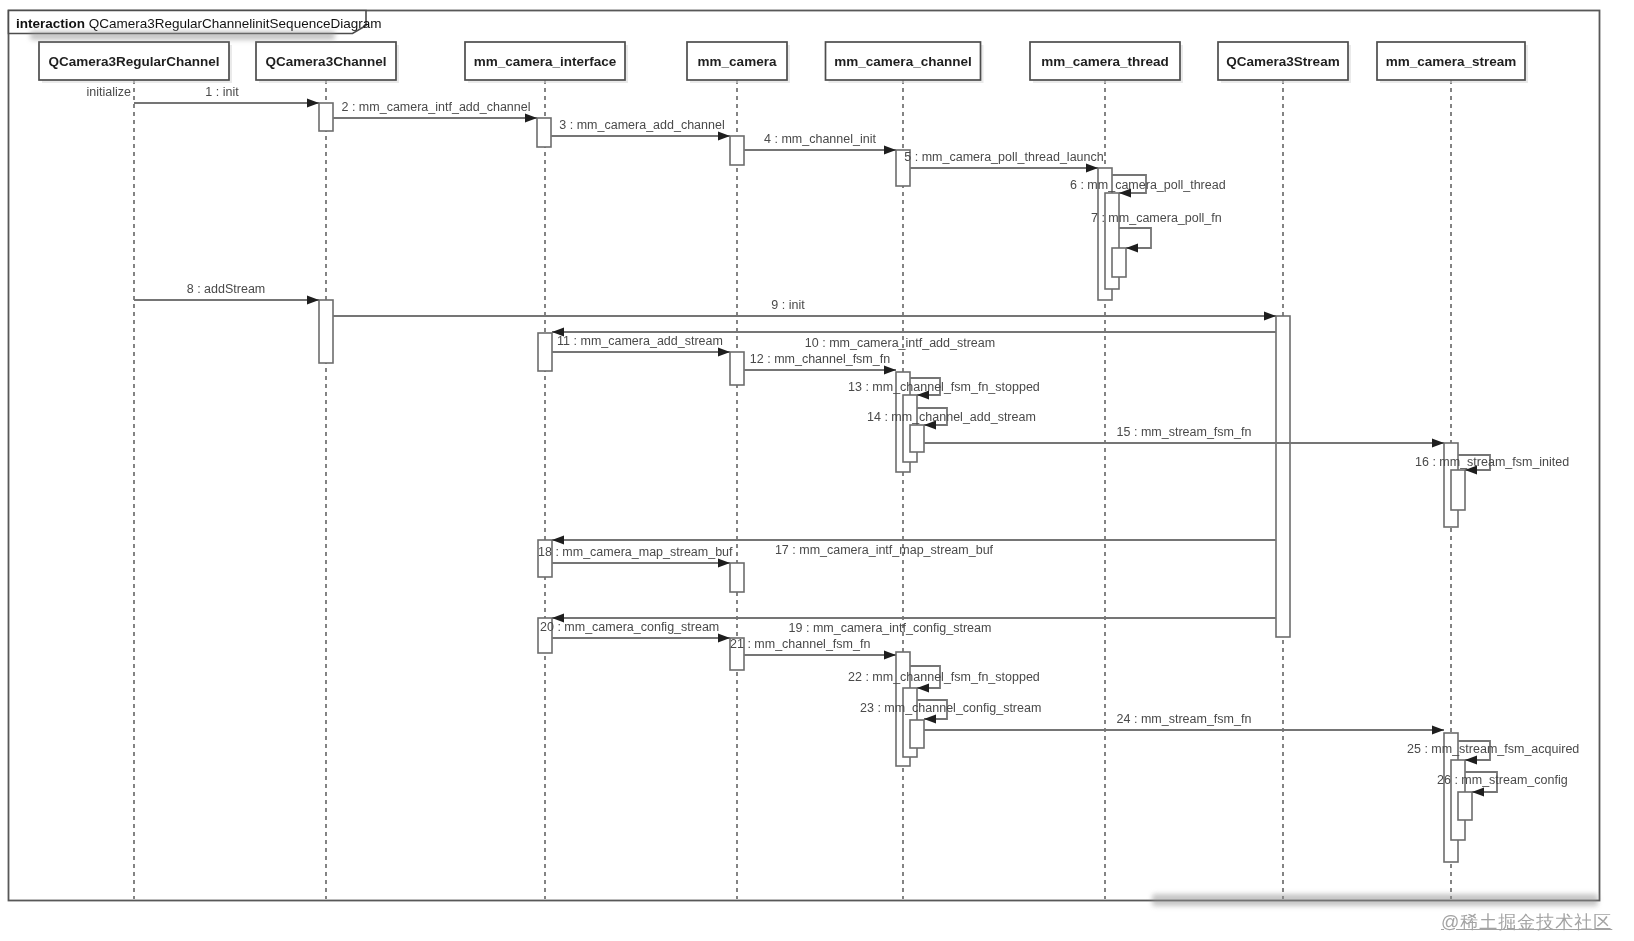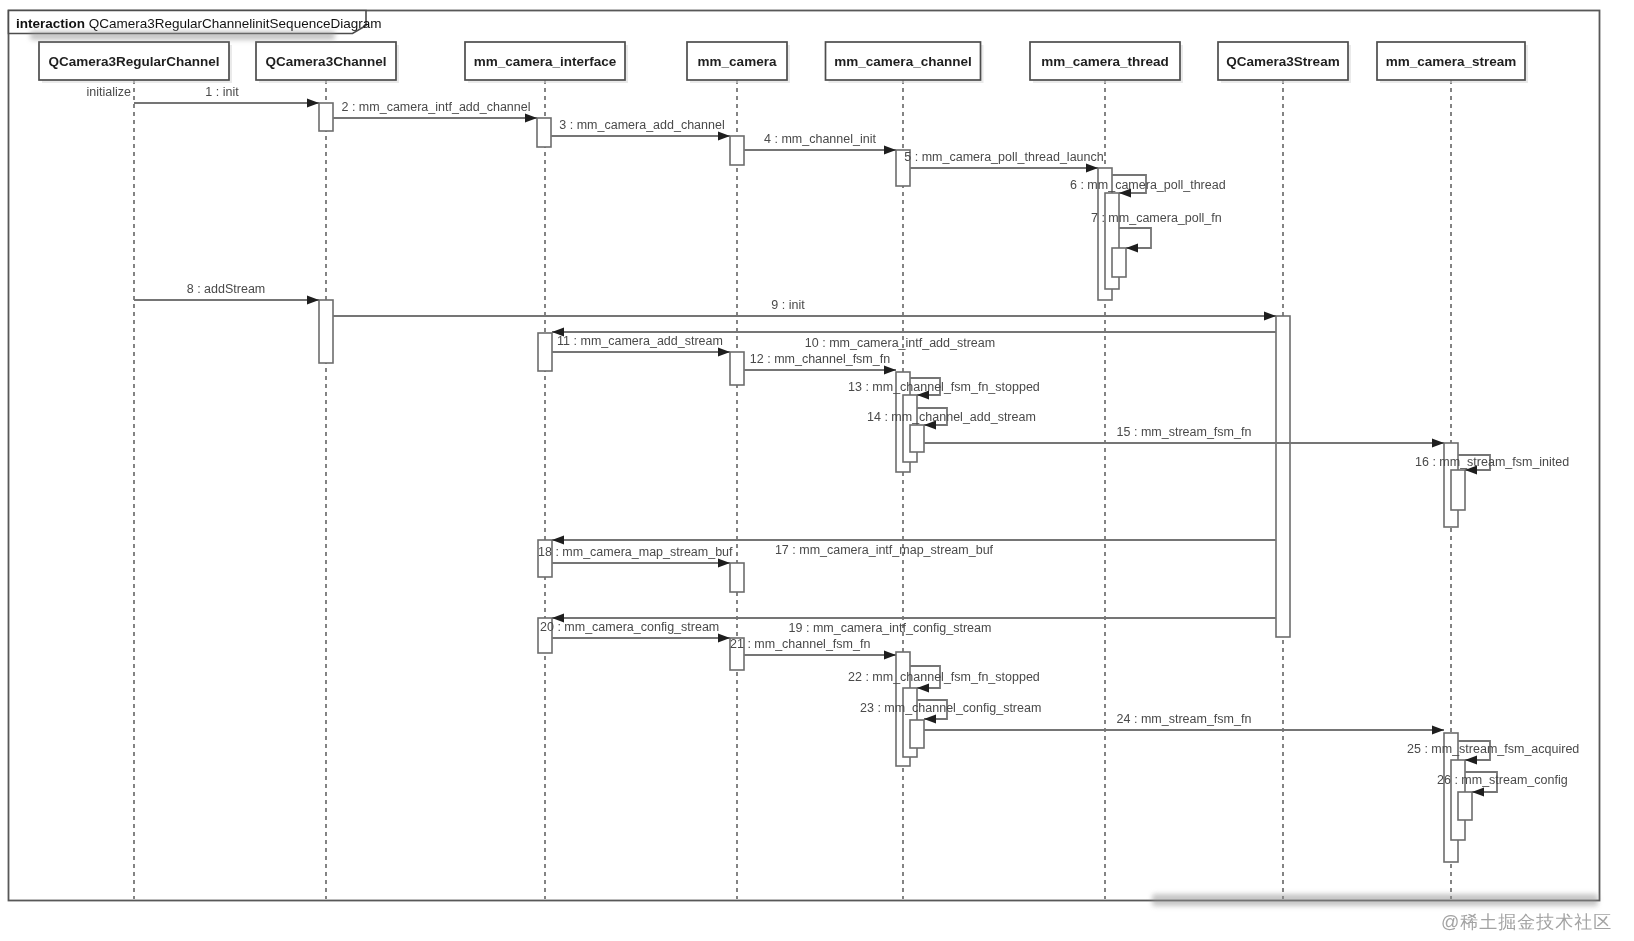--- a/index.html
+++ b/index.html
@@ -1,20 +1,20 @@
 <!DOCTYPE html>
 <html><head>
 <meta charset="utf-8">
 <style>
   html,body{margin:0;padding:0;background:#ffffff;}
   .stage{position:relative;width:1634px;height:941px;background:#ffffff;overflow:hidden;
          font-family:"Liberation Sans",sans-serif;}
   .stage svg{position:absolute;left:0;top:0;}
   .credit{position:absolute;left:1441px;top:910px;width:180px;font-size:18px;letter-spacing:1px;
-          color:#a3a3a3;font-family:"Liberation Sans",sans-serif;white-space:nowrap;}
+          color:#a3a3a3;font-family:"Liberation Sans",sans-serif;white-space:nowrap;text-decoration:underline;}
 </style>
 </head>
 <body>
 
 <div class="stage">
   <svg id="seq-svg" width="1634" height="941" viewBox="0 0 1634 941">
       <defs>
         <filter id="wblur" x="-30%" y="-80%" width="160%" height="260%">
           <feGaussianBlur stdDeviation="2.4"></feGaussianBlur>
         </filter>

